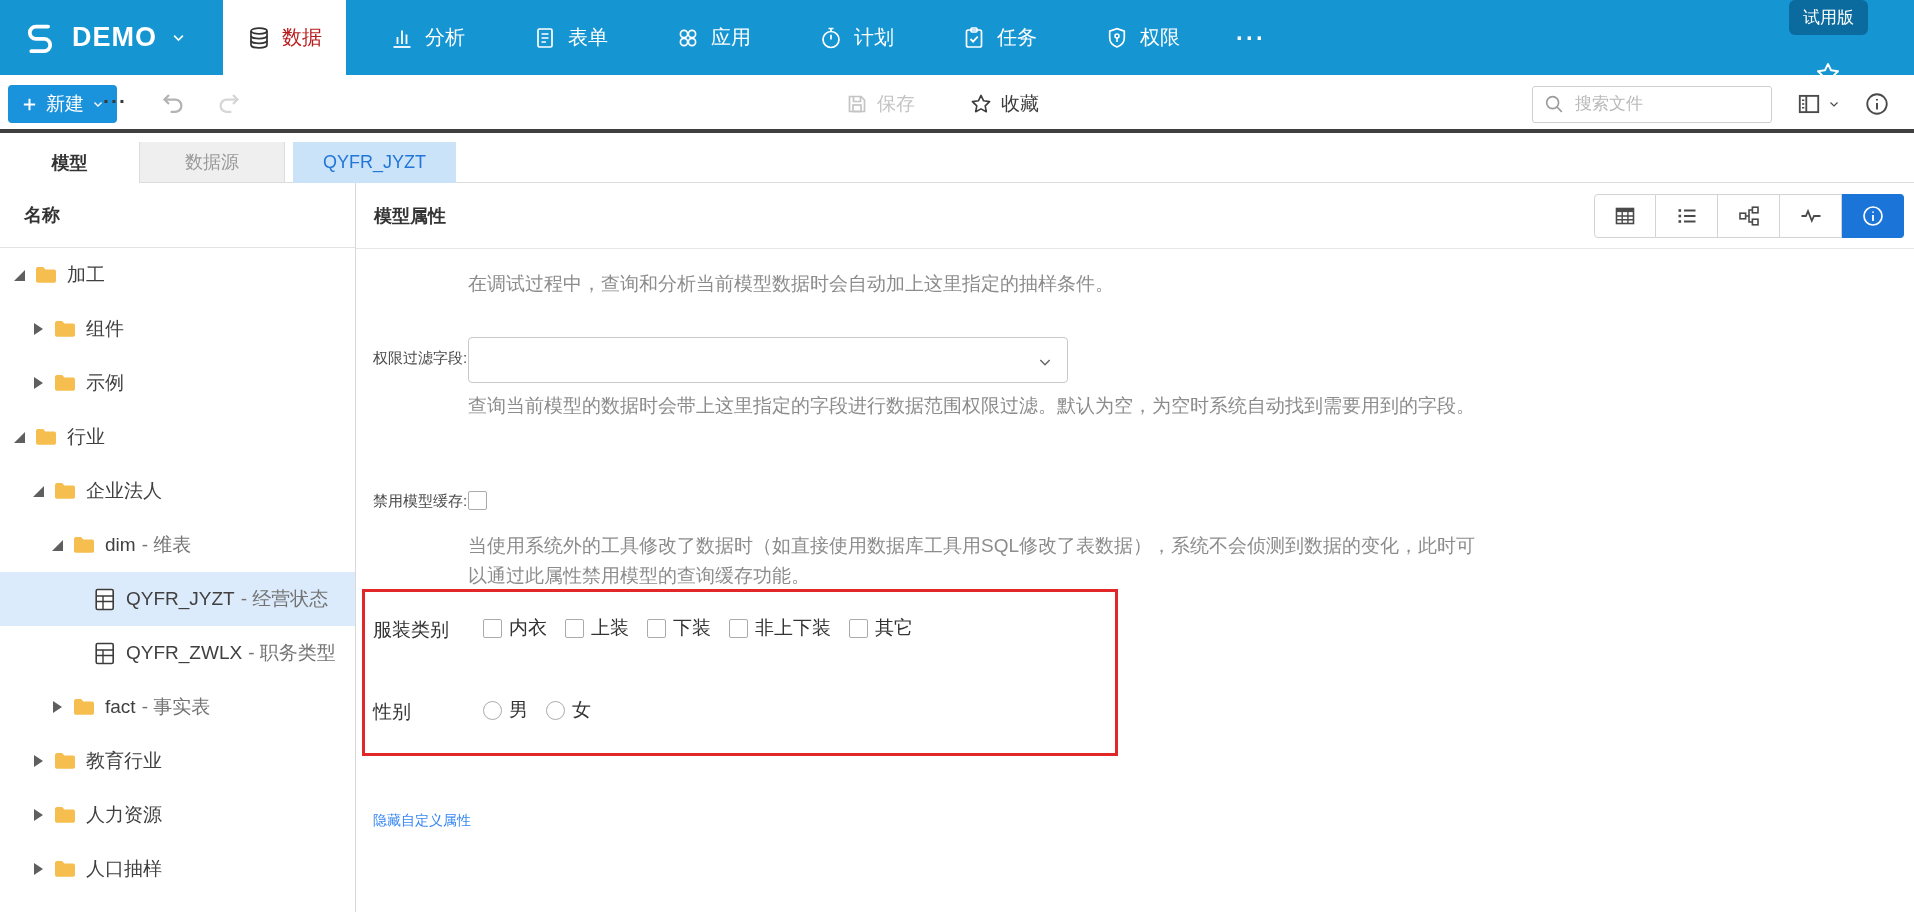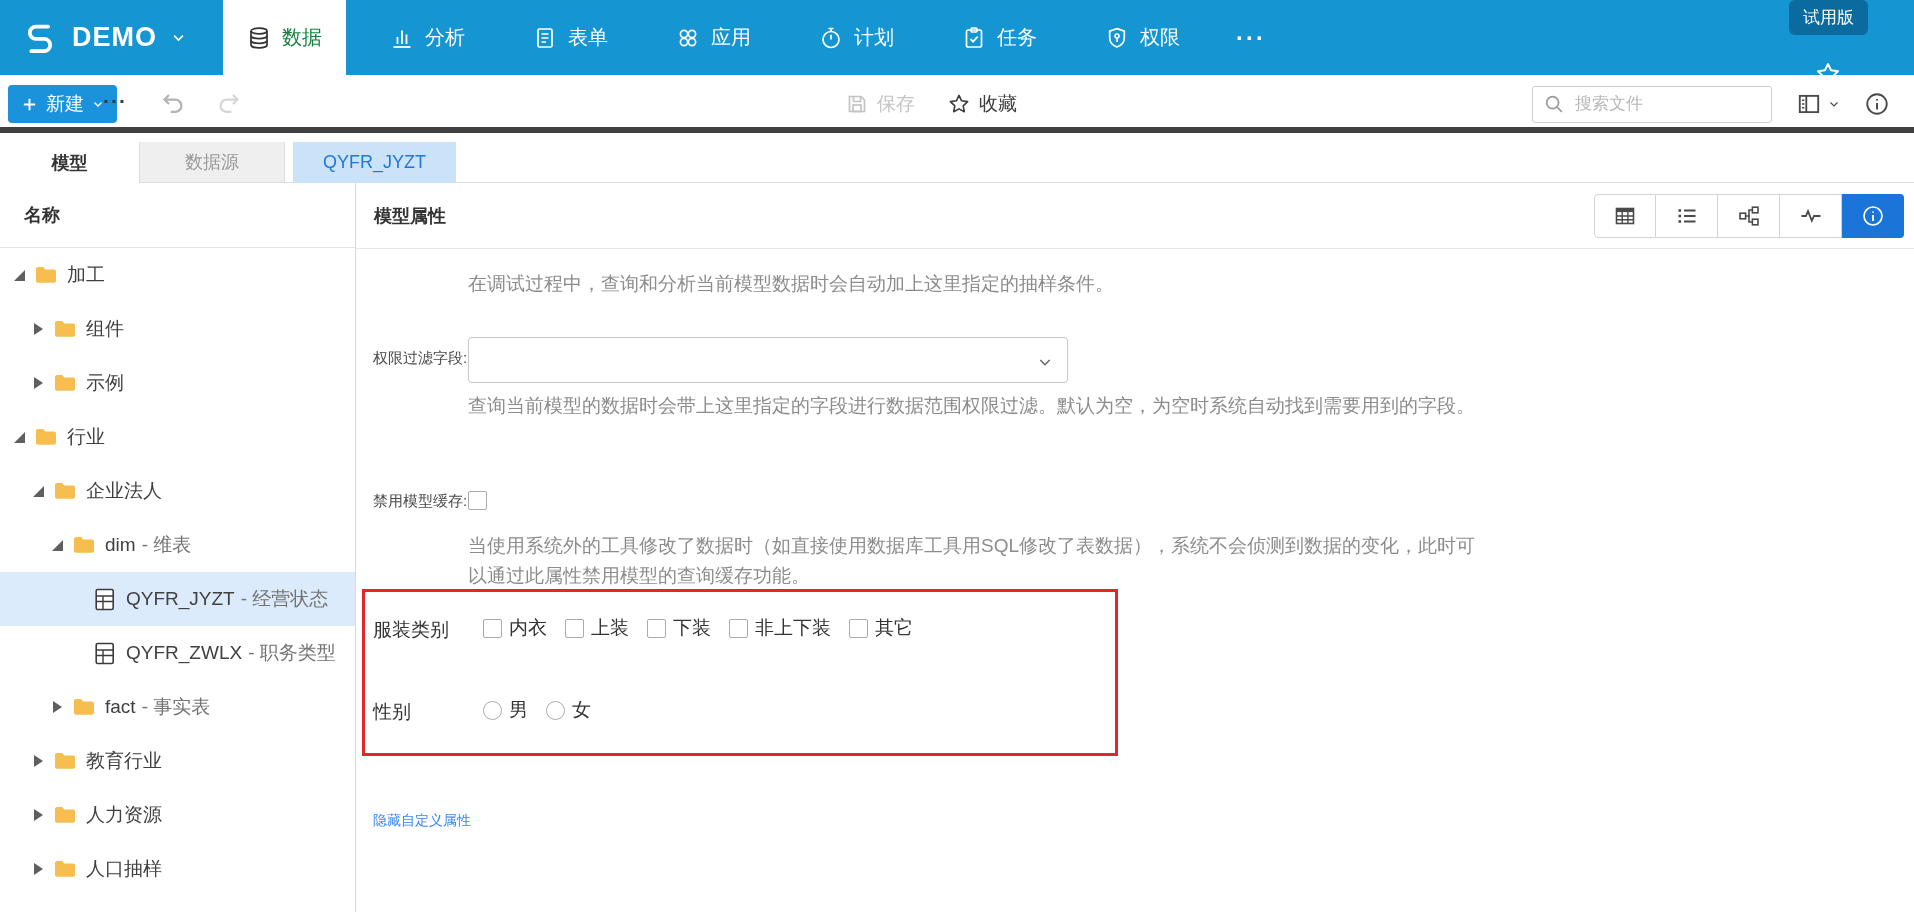--- a/index.html
+++ b/index.html
@@ -7,34 +7,34 @@
   .stage{position:relative;width:1914px;height:912px;overflow:hidden;background:#fff;}
   svg{display:block;}
 
   
   .topnav{position:absolute;left:0;top:0;width:1914px;height:75px;background:#1595D2;display:flex;align-items:stretch;}
   .logo-block{width:223px;display:flex;align-items:center;gap:14px;padding-left:22px;box-sizing:border-box;flex:none;}
   .logo-text{color:#fff;font-size:27px;font-weight:bold;letter-spacing:1px;}
   .nav-items{display:flex;align-items:stretch;gap:20px;flex:none;}
   .nav-item{display:flex;align-items:center;gap:11px;padding:0 24px;color:#fff;font-size:20px;cursor:pointer;white-space:nowrap;}
   .nav-item .nic{color:#fff;}
-  .nav-item.active{background:#fff;color:#15803d;}
+  .nav-item.active{background:#fff;color:#b91c1c;}
   .nav-item.active .nic{color:#333;}
   .nav-more{display:flex;align-items:center;color:#fff;font-size:24px;font-weight:bold;padding:0 12px;letter-spacing:2px;}
   .nav-right{margin-left:auto;display:flex;align-items:center;gap:25px;padding-right:24px;flex-direction:column;}
   .trial-badge{background:#0B6B9E;color:#fff;font-size:17px;padding:6px 14px;border-radius:6px;white-space:nowrap;}
   .user-chip{display:flex;align-items:center;gap:10px;color:#fff;font-size:18px;}
 
   
-  .toolbar{position:absolute;left:0;top:75px;width:1914px;height:58px;background:#fff;border-bottom:6px solid #404040;box-sizing:border-box;}
+  .toolbar{position:absolute;left:0;top:75px;width:1914px;height:58px;background:#fff;border-bottom:4px solid #404040;box-sizing:border-box;}
   .btn-new{position:absolute;left:8px;top:10px;height:38px;display:flex;align-items:center;gap:8px;background:#1A92DC;color:#fff;font-size:19px;padding:0 13px;border-radius:4px;cursor:pointer;}
   .tb-more{position:absolute;left:103px;top:14px;color:#3A3A3A;font-size:21px;font-weight:bold;letter-spacing:1px;}
   .tb-undo{position:absolute;left:160px;top:15px;}
   .tb-redo{position:absolute;left:215px;top:15px;}
-  .tb-center{position:absolute;left:845px;top:0;height:58px;display:flex;align-items:center;gap:32px;}
+  .tb-center{position:absolute;left:845px;top:0;height:58px;display:flex;align-items:center;gap:54px;}
   .tb-act{display:flex;align-items:center;gap:8px;font-size:19px;}
   .tb-act.disabled{color:#C4C4C4;}
   .tb-act.dark{color:#3C3C3C;}
   .tb-right{position:absolute;right:24px;top:0;height:58px;display:flex;align-items:center;gap:24px;}
   .search-box{width:240px;height:37px;border:1px solid #CFCFCF;border-radius:3px;display:flex;align-items:center;gap:8px;padding:0 10px;box-sizing:border-box;}
   .search-box input{border:none;outline:none;font-size:17px;width:170px;color:#555;font-family:inherit;background:transparent;}
   .search-box input::placeholder{color:#B9B9B9;}
   .layout-group{display:flex;align-items:center;gap:6px;color:#4A4A4A;}
 
   

